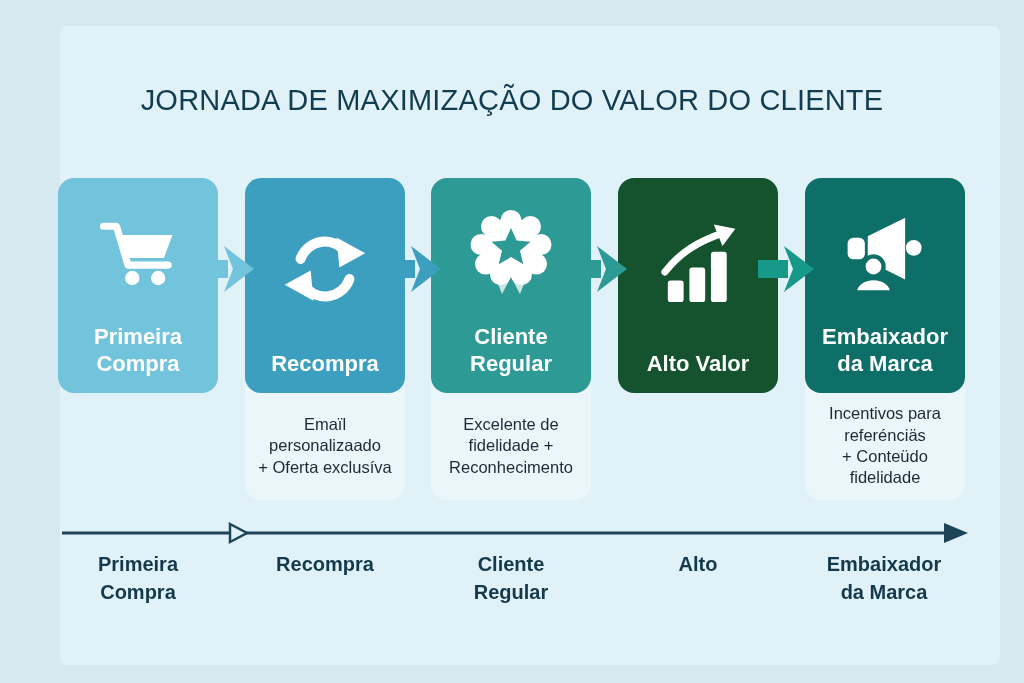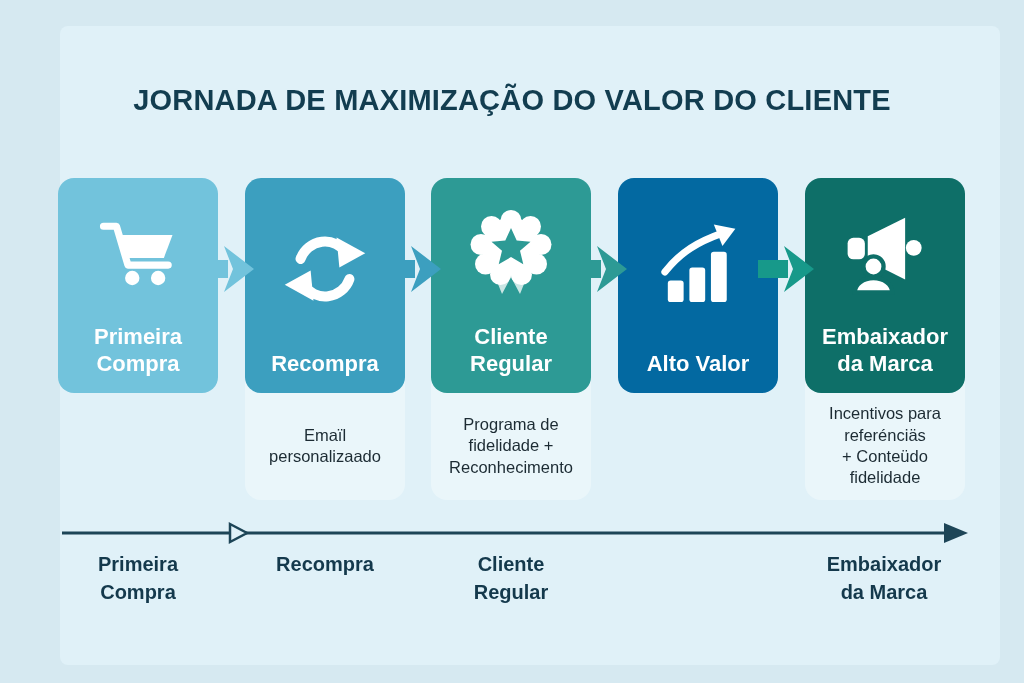--- a/index.html
+++ b/index.html
@@ -1,20 +1,20 @@
 <!DOCTYPE html>
 <html><head>
 <meta charset="utf-8">
 <style>
   * { margin:0; padding:0; box-sizing:border-box; }
   body { font-family:"Liberation Sans", sans-serif; background:#c9e2ec; }
   .canvas { position:relative; width:1024px; height:683px; background:#D6E9F1; overflow:hidden; }
   .panel { position:absolute; left:60px; top:26px; right:24px; bottom:18px; background:#E0F1F8; border-radius:8px; }
   .page-title { position:absolute; top:84px; left:0; right:0; text-align:center;
-    font-size:29px; font-weight:700; letter-spacing:0.2px; color:#123D50; }
+    font-size:29px; font-weight:400; letter-spacing:0.2px; color:#123D50; }
   .card { position:absolute; top:178px; width:160px; height:322px; }
   .card-header { position:absolute; top:0; left:0; right:0; height:215px; border-radius:16px;
     display:flex; flex-direction:column; align-items:center; z-index:2; }
   .icon-box { flex:1; display:flex; align-items:center; justify-content:center; padding-top:8px; }
   .card-title { text-align:center; color:#ffffff; font-size:22px; font-weight:700; line-height:1.22; margin-bottom:15px; }
   .card-desc { position:absolute; top:200px; bottom:0; left:0; right:0; background:#EAF6FA;
     border-radius:0 0 16px 16px; display:flex; flex-direction:column; align-items:center; justify-content:center;
     text-align:center; font-size:16.5px; line-height:1.3; font-weight:500; color:#1C2B33; padding:18px 4px 4px 4px; z-index:1; }
   .card-desc span { display:block; }
   .card-title span { display:block; }
@@ -50,41 +50,42 @@
         <span>Primeira</span>
         <span>Compra</span>
       </div>
     </div>
   </div>
 
   <div class="card c2">
     <div class="card-desc">
       <span>Emaïl</span>
       <span>personalizaado</span>
+      <span>+ Oferta exclusíva</span>
       <span></span>
     </div>
     <div class="card-header" style="background: rgb(60, 159, 191);">
       <div class="icon-box">
         <svg width="96" height="92" viewBox="0 0 64 64">
           <path d="M15 25 A18 18 0 0 1 47 21" fill="none" stroke="#ffffff" stroke-width="7" stroke-linecap="round"></path>
           <polygon points="40,10 60,21 42,31" fill="#ffffff"></polygon>
           <path d="M49 39 A18 18 0 0 1 17 43" fill="none" stroke="#ffffff" stroke-width="7" stroke-linecap="round"></path>
           <polygon points="24,54 4,43 22,33" fill="#ffffff"></polygon>
         </svg>
       </div>
       <div class="card-title">
         <span>Recompra</span>
         <span></span>
       </div>
     </div>
   </div>
 
   <div class="card c3">
     <div class="card-desc">
-      <span>Programa de</span>
+      <span>Excelente de</span>
       <span>fidelidade +</span>
       <span>Reconhecimento</span>
       <span></span>
     </div>
     <div class="card-header" style="background: rgb(45, 154, 149);">
       <div class="icon-box">
         <svg width="96" height="96" viewBox="0 0 64 64" style="color: rgb(45, 154, 149);">
           <polygon points="24,38 34,43 26,58 22,48" fill="#ffffff" fill-opacity="0.75"></polygon>
           <polygon points="40,38 30,43 38,58 42,48" fill="#ffffff" fill-opacity="0.75"></polygon>
           <g fill="#ffffff">
@@ -103,21 +104,21 @@
         </svg>
       </div>
       <div class="card-title">
         <span>Cliente</span>
         <span>Regular</span>
       </div>
     </div>
   </div>
 
   <div class="card c4">
-    <div class="card-header" style="background: #0369a1;">
+    <div class="card-header" style="background: #14532d;">
       <div class="icon-box">
         <svg width="100" height="92" viewBox="0 0 64 64">
           <rect x="11" y="40" width="11" height="15" rx="2" fill="#ffffff"></rect>
           <rect x="26" y="31" width="11" height="24" rx="2" fill="#ffffff"></rect>
           <rect x="41" y="20" width="11" height="35" rx="2" fill="#ffffff"></rect>
           <path d="M9 34 C 20 20, 32 13, 49 7" fill="none" stroke="#ffffff" stroke-width="5" stroke-linecap="round"></path>
           <polygon points="43,1 58,4 49,16" fill="#ffffff"></polygon>
         </svg>
       </div>
       <div class="card-title">
@@ -191,19 +192,20 @@
     </div>
     <div class="tl-label l2">
       <span>Recompra</span>
       <span></span>
     </div>
     <div class="tl-label l3">
       <span>Cliente</span>
       <span>Regular</span>
     </div>
     <div class="tl-label l4">
+      <span>Alto</span>
     </div>
     <div class="tl-label l5">
       <span>Embaixador</span>
       <span>da Marca</span>
     </div>
   </div>
 </div>
 
 </body></html>

